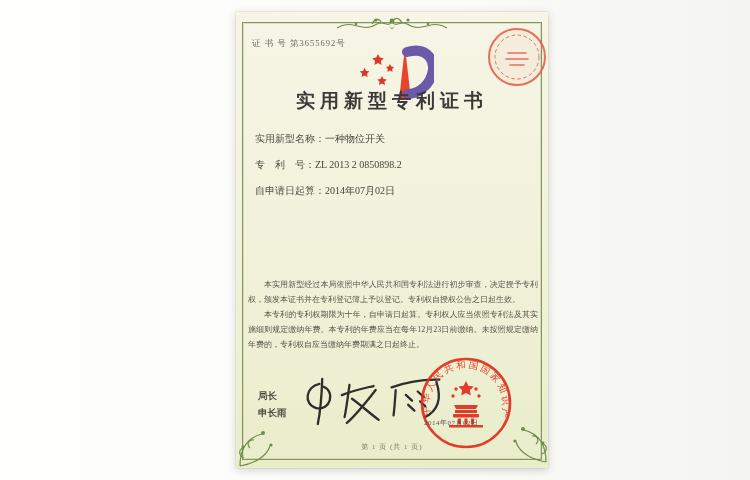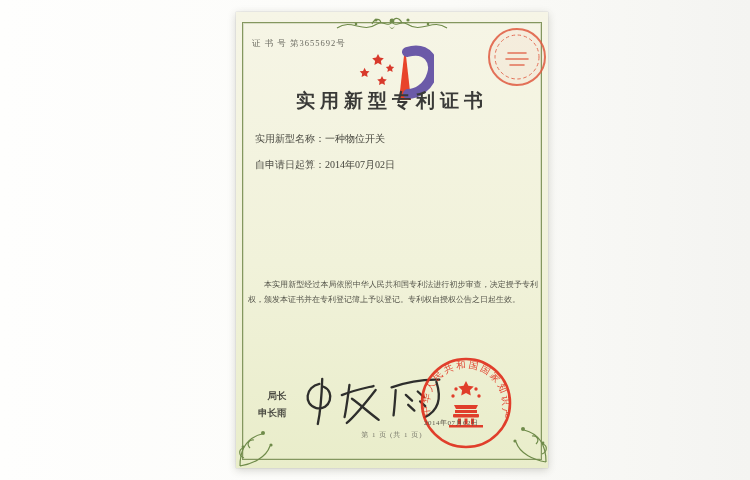--- a/index.html
+++ b/index.html
@@ -34,31 +34,31 @@
   .field-row{height:26px;font-size:10px;color:#4c4c44;white-space:nowrap;}
   .field-row .lbl{color:#4c4c44;}
   .field-row .val{color:#44443c;}
   .body-text{
     position:absolute;left:12px;top:265px;width:290px;
     font-size:8px;line-height:15px;color:#55554b;text-align:justify;
   }
   .body-text p{margin:0;text-indent:2em;}
   .signer{
     position:absolute;left:22px;top:376px;
-    font-size:9.5px;font-weight:bold;color:#4a4a42;line-height:17px;text-align:right;
+    font-size:9.5px;font-weight:bold;color:#4a4a42;line-height:17px;
   }
   .signature{position:absolute;left:58px;top:362px;}
   .seal-bottom{position:absolute;left:182px;top:343px;opacity:.92;}
   .seal-date{
     position:absolute;left:188px;top:406px;font-size:7px;color:#5a554a;
     letter-spacing:.5px;z-index:5;
   }
   .stamp-top{position:absolute;left:250px;top:12px;opacity:.85;}
   .footer{
-    position:absolute;left:0;top:418px;width:100%;text-align:center;
+    position:absolute;left:0;top:430px;width:100%;text-align:center;
     font-size:7px;color:#77776a;letter-spacing:1px;
   }
   .ornament{position:absolute;color:#6f8b4a;}
   .orn-top{left:96px;top:-2px;}
   .orn-bl{left:0px;top:412px;}
   .orn-br{left:268px;top:408px;}
 </style>
 </head>
 <body>
 
@@ -119,26 +119,30 @@
       <path d="M55,8 C76,2 84,18 80,30 C76,44 64,50 56,50" fill="none" stroke="#6b5aa8" stroke-width="10" stroke-linecap="round"></path>
     </svg>
 
     <div class="title">实用新型专利证书</div>
 
     <div class="fields">
       <div class="field-row">
         <span class="lbl">实用新型名称：</span><span class="val">一种物位开关</span>
       </div>
       <div class="field-row">
+        <span class="lbl">专　利　号：</span><span class="val">ZL 2013 2 0850898.2</span>
+      </div>
+      <div class="field-row">
         <span class="lbl">自申请日起算：</span><span class="val">2014年07月02日</span>
       </div>
     </div>
 
     <div class="body-text">
       <p>本实用新型经过本局依照中华人民共和国专利法进行初步审查，决定授予专利权，颁发本证书并在专利登记簿上予以登记。专利权自授权公告之日起生效。</p>
+      <p>本专利的专利权期限为十年，自申请日起算。专利权人应当依照专利法及其实施细则规定缴纳年费。本专利的年费应当在每年12月23日前缴纳。未按照规定缴纳年费的，专利权自应当缴纳年费期满之日起终止。</p>
     </div>
 
     <div class="signer">
       <div>局长</div>
       <div>申长雨</div>
     </div>
 
     <svg class="signature" width="160" height="52" viewBox="0 0 160 52">
       <g fill="none" stroke="#2e2e2c" stroke-width="2.3" stroke-linecap="round" stroke-linejoin="round" transform="rotate(-2 80 26)">
         <path d="M26,8 C12,10 9,28 22,32 C36,36 42,16 30,11"></path>

